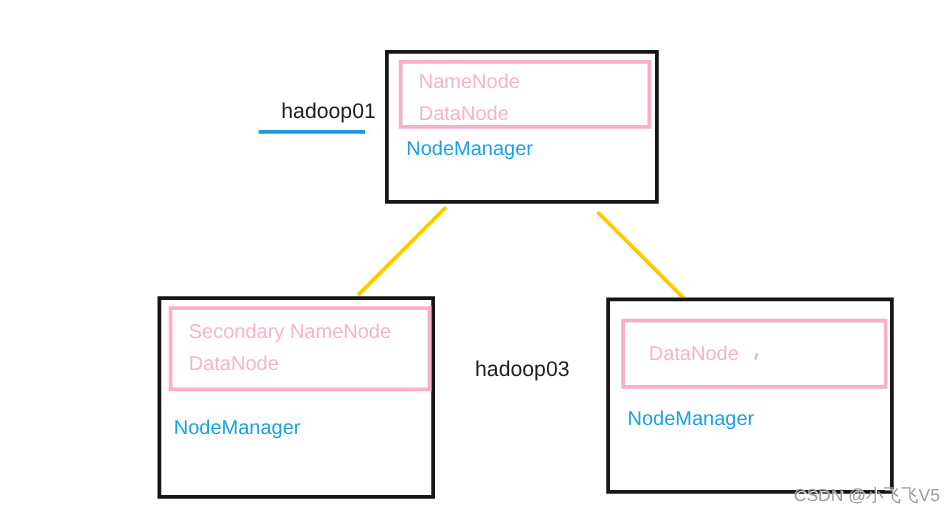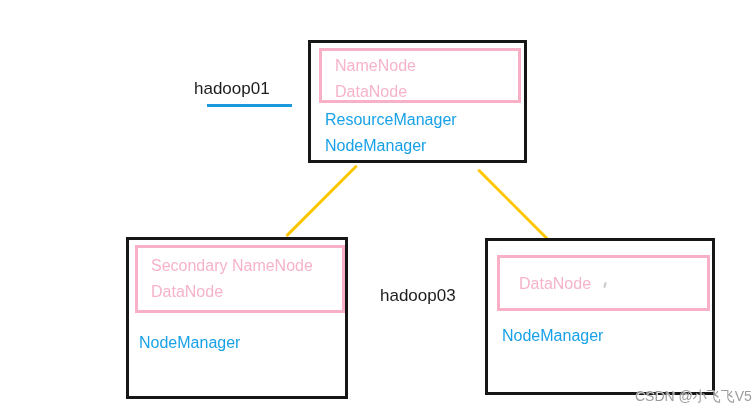--- a/index.html
+++ b/index.html
@@ -40,21 +40,21 @@
 
   .yarn-roles{position:absolute;left:14px;}
   .box-hadoop01 .yarn-roles{top:64px;}
   .box-hadoop02 .yarn-roles{left:10px;top:90px;}
   .box-hadoop03 .yarn-roles{left:14px;top:82px;}
 
   
   .host-label{
     position:absolute;color:#1d1d1d;font-size:17px;white-space:nowrap;
   }
-  .label-hadoop01{left:194px;top:79px;}
+  .label-hadoop01{left:225px;top:79px;}
   .label-hadoop02{left:10px;top:282px;}
   .label-hadoop03{left:380px;top:286px;}
 
   .hadoop01-underline{
     position:absolute;left:207px;top:104px;width:85px;height:3px;
     background:#1a9adc;
   }
 
   
   .connector{
@@ -87,21 +87,20 @@
   <div class="connector connector-right"></div>
 
   <div class="node-box box-hadoop01">
     <div class="hdfs-box hdfs-hadoop01">
       <div class="hdfs-roles">
         <div class="role-line hdfs-role">NameNode</div>
         <div class="role-line hdfs-role">DataNode</div>
       </div>
     </div>
     <div class="yarn-roles">
-      <div class="role-line yarn-role">ResourceManager</div>
       <div class="role-line yarn-role">NodeManager</div>
     </div>
   </div>
 
   <div class="node-box box-hadoop02">
     <div class="hdfs-box hdfs-hadoop02">
       <div class="hdfs-roles">
         <div class="role-line hdfs-role">Secondary NameNode</div>
         <div class="role-line hdfs-role">DataNode</div>
       </div>

